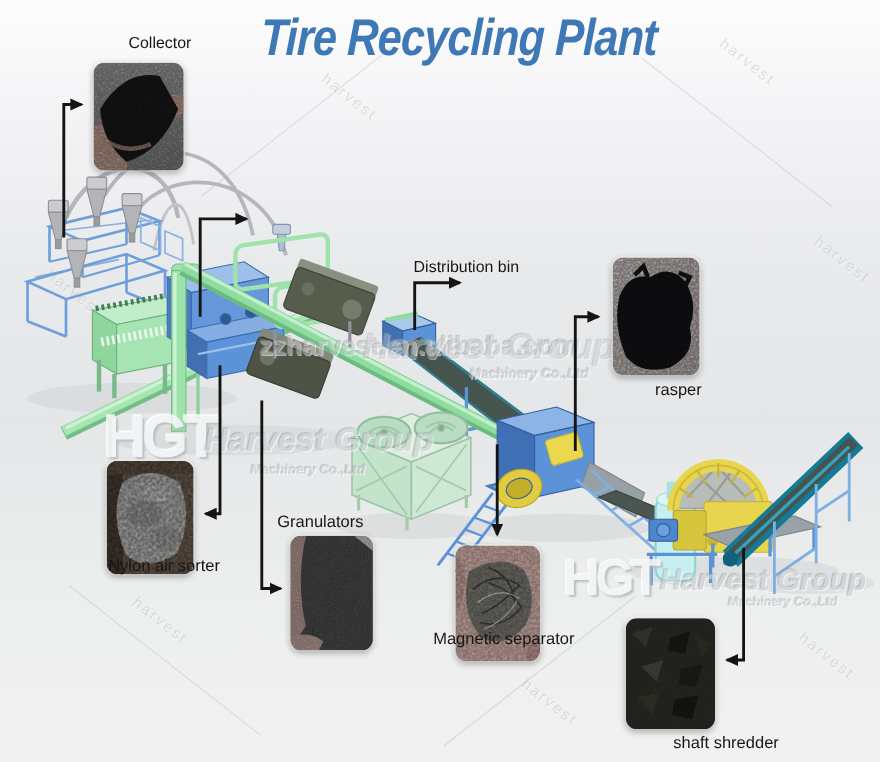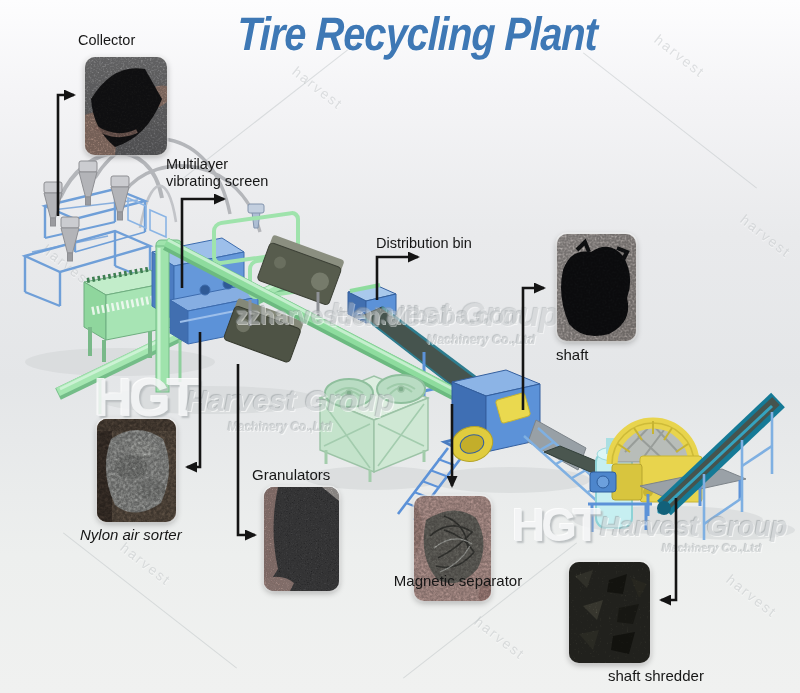--- a/index.html
+++ b/index.html
@@ -2,21 +2,21 @@
 <html><head>
 <meta charset="utf-8">
 <style>
   html,body{margin:0;padding:0;background:#dfe1e2;}
   .stage{position:relative;width:800px;height:693px;overflow:hidden;
     font-family:"Liberation Sans",sans-serif;
     background:linear-gradient(180deg,#fdfdfe 0%,#f4f4f6 14%,#e9eaec 34%,#e4e6e8 55%,#edefee 80%,#f0f1f0 100%);}
   .abs{position:absolute;}
   svg{display:block;}
   
-  .lbl{position:absolute;color:#161616;font-size:14.5px;line-height:1.18;text-align:left;}
+  .lbl{position:absolute;color:#161616;font-size:14.5px;line-height:1.18;text-align:right;}
   .lbl.big{font-size:15px;}
   .pre{white-space:pre-line;}
   
   .title{position:absolute;left:150px;top:6px;width:536px;text-align:center;
     font-weight:bold;font-style:italic;font-size:47px;letter-spacing:-1px;
     color:#3e78b5;transform:scaleX(.84) skewX(-2deg);transform-origin:50% 0;
     text-shadow:0 1px 1px rgba(255,255,255,.8);}
   
   .emboss{position:absolute;font-weight:bold;color:#c5c9cb;opacity:.55;
     text-shadow:1px 1px 0 #ffffff,-1px -1px 1px #9aa0a3;white-space:nowrap;}
@@ -456,22 +456,20 @@
       <path d="M200,332 L200,467 L187,467" marker-end="url(#ah)"></path>
       <path d="M238,364 L238,535 L255,535" marker-end="url(#ah)"></path>
       <path d="M452,404 L452,486" marker-end="url(#ah)"></path>
       <path d="M676,498 L676,600 L661,600" marker-end="url(#ah)"></path>
     </g>
   </svg>
 
   <div class="title">Tire Recycling Plant</div>
 
   <div class="lbl" style="left:78px;top:32px;width:96px;">Collector</div>
-  <div class="lbl pre" style="left:166px;top:156px;width:128px;">Multilayer
-vibrating screen</div>
   <div class="lbl" style="left:376px;top:235px;width:120px;text-align:left;">Distribution bin</div>
-  <div class="lbl big" style="left:556px;top:346px;width:82px;">shaft</div>
+  <div class="lbl big" style="left:556px;top:346px;width:82px;">rasper</div>
   <div class="lbl big" style="left:252px;top:466px;width:100px;text-align:left;">Granulators</div>
-  <div class="lbl big" style="left:80px;top:526px;width:120px;font-style:italic;">Nylon air sorter</div>
+  <div class="lbl big" style="left:80px;top:506px;width:120px;">Nylon air sorter</div>
   <div class="lbl big" style="left:388px;top:572px;width:140px;text-align:center;">Magnetic separator</div>
   <div class="lbl big" style="left:560px;top:667px;width:100px;margin-left:48px;">shaft shredder</div>
 
 </div>
 
 </body></html>

